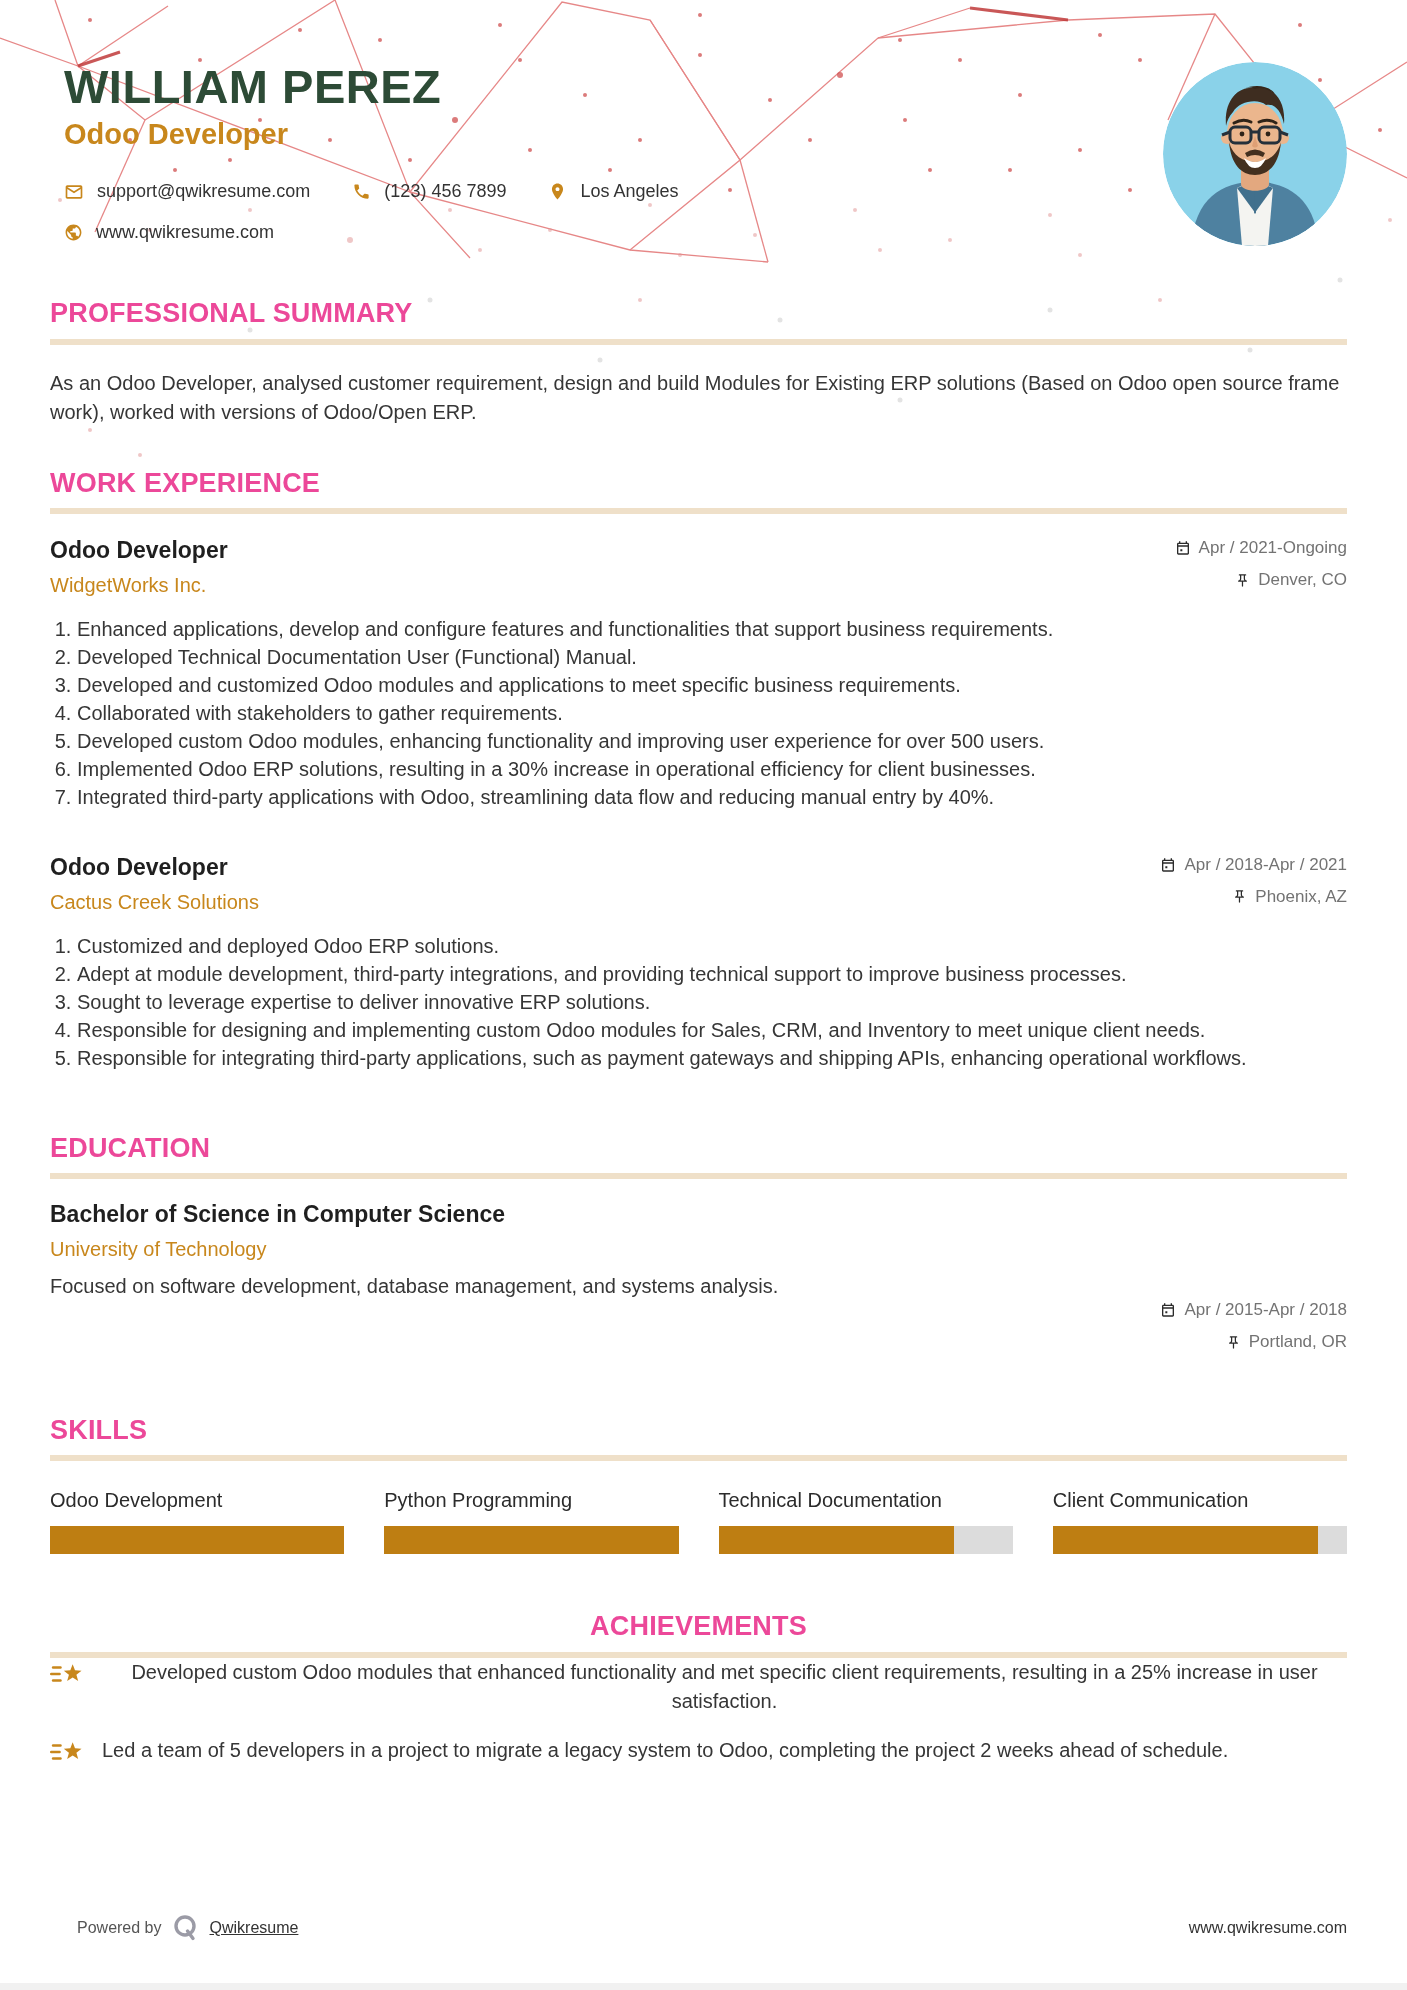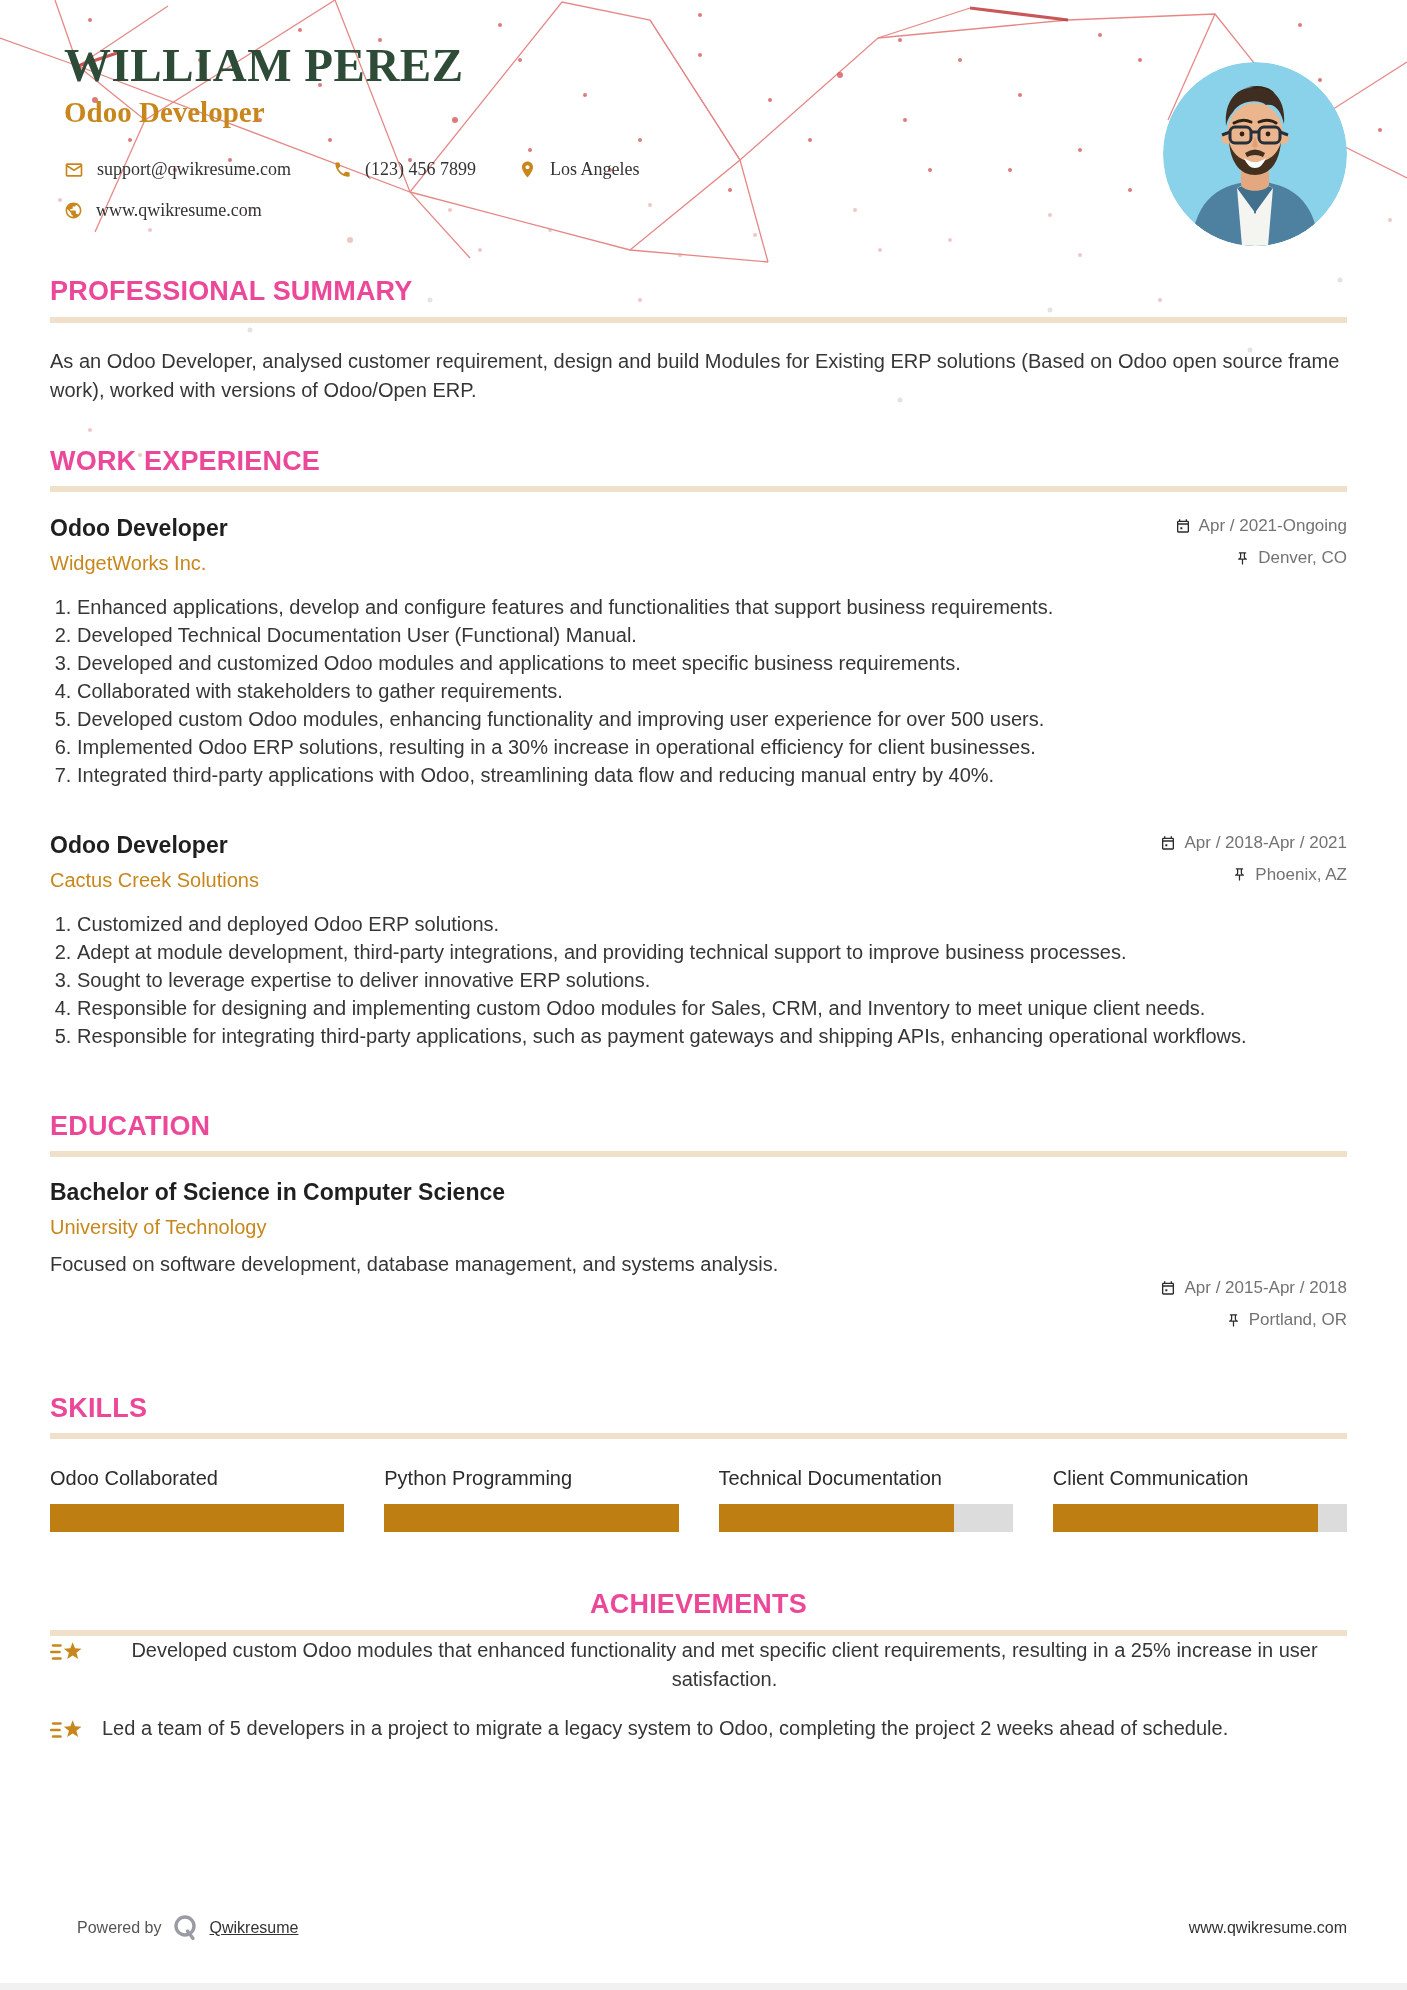--- a/index.html
+++ b/index.html
@@ -11,21 +11,21 @@
     color: #3a3a3a;
     overflow: hidden;
   }
   .decoration {
     position: absolute; top: 0; left: 0; width: 1407px; height: 470px;
     z-index: 0; pointer-events: none;
   }
   .content { position: relative; z-index: 2; padding: 0 60px 0 50px; }
 
   
-  .header { position: relative; padding-top: 38px; font-family: Liberation Serif, serif; }
+  .header { position: relative; padding-top: 60px; }
   .name {
     margin-left: 14px;
     font-size: 47px; font-weight: 700; letter-spacing: 0.5px;
     color: #2d4b36; line-height: 1.15;
   }
   .job-title-header {
     margin-left: 14px; margin-top: 4px;
     font-size: 29px; font-weight: 700; color: #c8871c; line-height: 1.15;
   }
   .contact-row { display: flex; align-items: center; gap: 14px; margin-left: 14px; }
@@ -359,21 +359,21 @@
         </div>
       </div>
     </div>
   </div>
 
   <div class="skills-section">
     <div class="section-heading">SKILLS</div>
     <div class="section-rule"></div>
     <div class="skills-grid">
       <div>
-        <div class="skill-label">Odoo Collaborated</div>
+        <div class="skill-label">Odoo Development</div>
         <div class="skill-track">
             <div class="skill-fill" style="width: 100%;"></div>
           </div>
       </div>
       <div>
         <div class="skill-label">Python Programming</div>
         <div class="skill-track">
             <div class="skill-fill" style="width: 100%;"></div>
           </div>
       </div>

